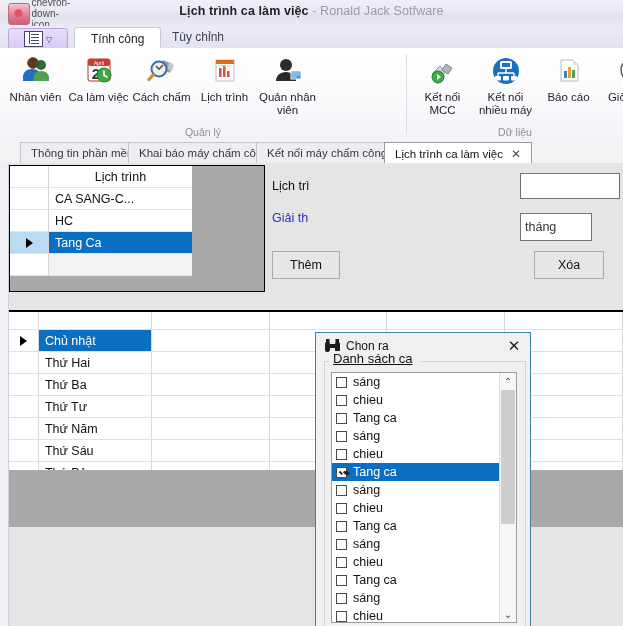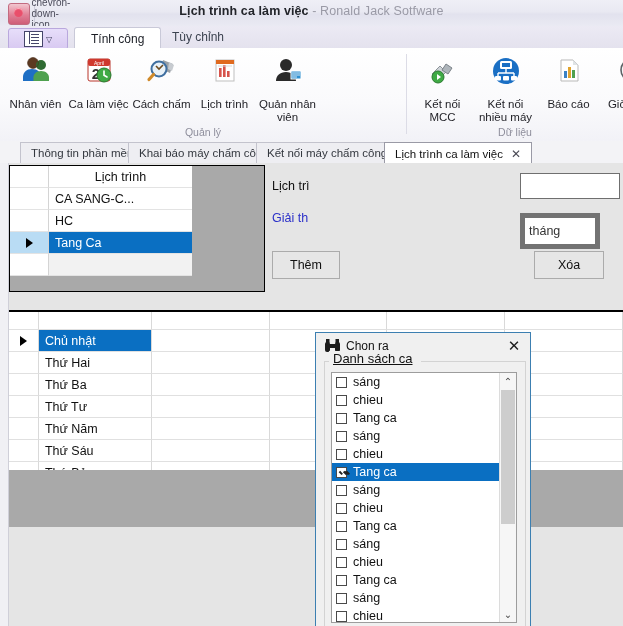--- a/index.html
+++ b/index.html
@@ -79,21 +79,21 @@
   .rgroup .gname{
     position:absolute;bottom:3px;width:100%;text-align:center;
     font-size:10.5px;color:#8e8e9c;
   }
   .gsep{position:absolute;top:6px;width:1px;height:80px;background:#dcdce6;}
   .ritem{
     width:63px;display:flex;flex-direction:column;align-items:center;cursor:default;
   }
   .ritem .ico{height:38px;display:flex;align-items:flex-end;justify-content:center;}
   .ritem .lbl{
-    margin-top:10px;font-size:11.5px;line-height:13px;text-align:center;color:#1e1e24;
+    margin-top:3px;font-size:11.5px;line-height:13px;text-align:center;color:#1e1e24;
     width:62px;word-wrap:break-word;
   }
 
   
   .doctabs{
     position:absolute;left:0;top:141px;width:623px;height:22px;
     background:#f3f3f6;border-bottom:1px solid #a9a9b5;
   }
   .dtab{
     position:absolute;top:1px;height:20px;padding:0 10px;
@@ -131,21 +131,21 @@
   .tri{width:0;height:0;border-left:7px solid #000;border-top:5px solid transparent;border-bottom:5px solid transparent;}
 
   
   .formlabel{position:absolute;font-size:12.5px;color:#101010;}
   .formlink{position:absolute;font-size:12.5px;color:#2b30c9;text-align:right;}
   .btnlike{
     position:absolute;background:#e6e6e6;border:1px solid #ababab;
     display:flex;align-items:center;justify-content:center;font-size:12.5px;color:#111;
   }
   .fieldbox{position:absolute;background:#fff;border:1px solid #6f6f6f;}
-  .plainbox{position:absolute;background:#fff;border:5px solid #737373;
+  .plainbox{position:absolute;background:#fff;border:1px solid #737373;
     display:flex;align-items:center;padding-left:4px;font-size:12.5px;color:#333;}
 
   
   .botgrid{
     position:absolute;left:9px;top:147px;width:614px;height:160px;
     background:#fff;border-top:2px solid #000;border-bottom:1px solid #000;box-sizing:border-box;
   }
   .brow{display:flex;height:22px;}
   .brow .ind{width:30px;border-right:1px solid #d9d9d9;border-bottom:1px solid #e0e0e0;
     display:flex;align-items:center;justify-content:center;background:#fff;}

